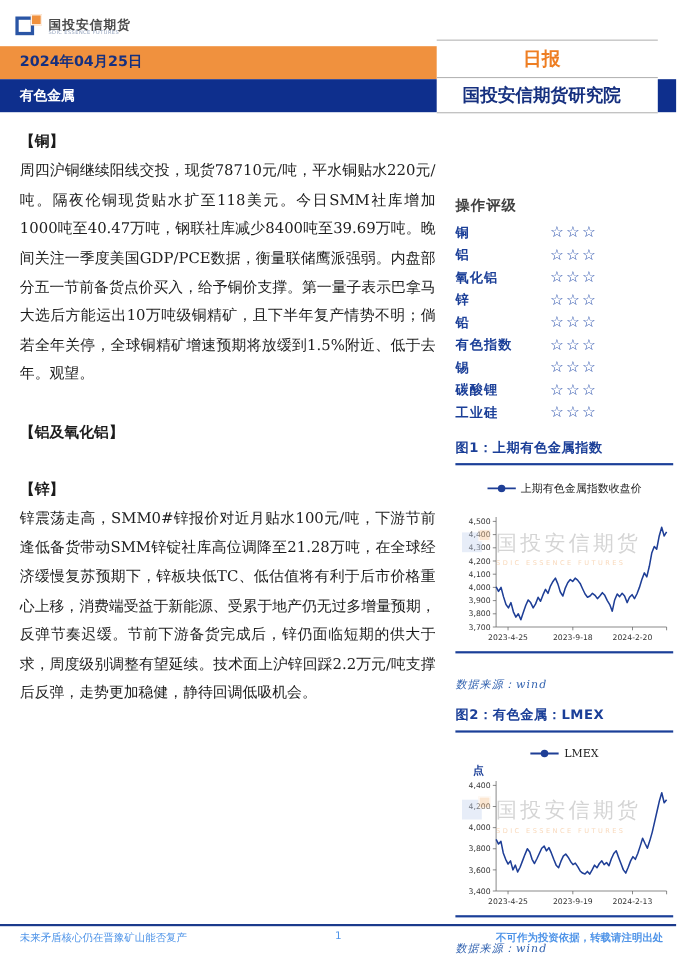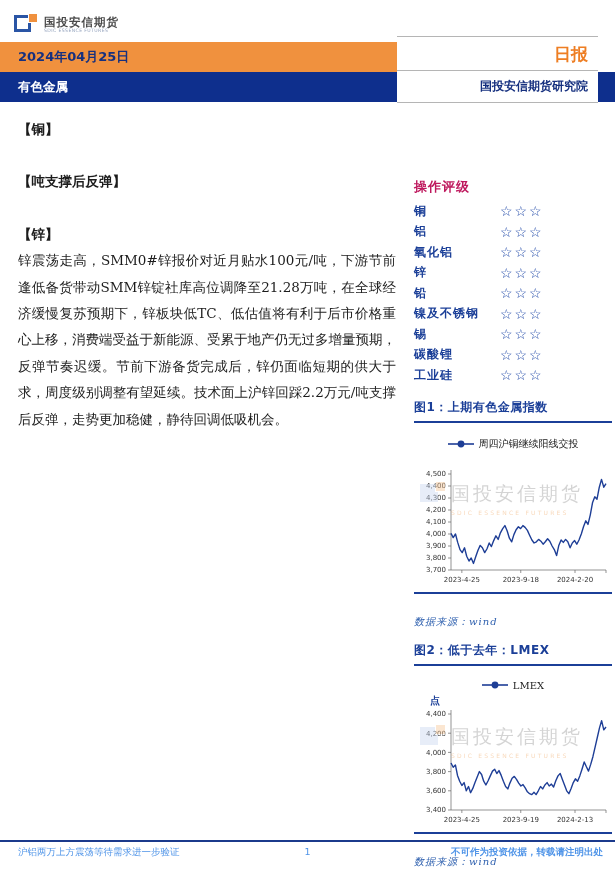--- a/index.html
+++ b/index.html
@@ -18,32 +18,32 @@
   .logo-cn { font-family:"DejaVu Sans","Liberation Sans",sans-serif; font-weight:bold; font-size:11.5px; color:#4a4a4a; letter-spacing:1px; }
   .logo-en { font-family:"DejaVu Sans","Liberation Sans",sans-serif; font-size:4.6px; color:#94a3bd; letter-spacing:.4px; margin-top:1px; }
   .bar-orange { position:absolute; top:42px; left:0; width:504px; height:30px; background:#F0913E; }
   .bar-blue   { position:absolute; top:72px; left:0; width:615px; height:30px; background:#0E2F8D; }
   .bar-date { position:absolute; left:18px; top:0; line-height:30px; font-family:"DejaVu Sans","Liberation Sans",sans-serif; font-weight:bold; font-size:13px; color:#16307F; }
   .bar-section { position:absolute; left:18px; top:0; line-height:30px; font-family:"DejaVu Sans","Liberation Sans",sans-serif; font-weight:bold; font-size:12.5px; color:#ffffff; }
   .header-panel {
     position:absolute; top:36px; left:397px; width:201px; height:67px; background:#fff;
     border-top:1px solid #b5b5b5; border-bottom:1px solid #b5b5b5;
   }
-  .hp-row1 { height:34px; line-height:34px; border-bottom:1px solid #b5b5b5; text-align:right; padding-right:10px;
+  .hp-row1 { height:34px; line-height:34px; border-bottom:1px solid #b5b5b5; text-align:center; padding-right:10px;
     font-family:"DejaVu Sans","Liberation Sans",sans-serif; font-weight:bold; font-size:17px; color:#EE7E23; }
-  .hp-row2 { height:31px; line-height:31px; text-align:right; padding-right:10px;
-    font-family:"DejaVu Sans","Liberation Sans",sans-serif; font-weight:bold; font-size:12px; color:#16307F; }
+  .hp-row2 { height:31px; line-height:31px; text-align:center; padding-right:10px;
+    font-family:"DejaVu Sans","Liberation Sans",sans-serif; font-weight:bold; font-size:16px; color:#16307F; }
   
   .left-col { position:absolute; left:18px; top:116px; width:378px; color:#1c1c1c; }
   .section { margin-bottom:26px; }
   .section-title { font-size:13.5px; font-weight:600; line-height:26.4px; }
   .section-body  { font-size:13.5px; line-height:26.4px; text-align:justify; }
   
   .right-col { position:absolute; left:414px; top:178px; width:198px; }
-  .ratings-heading { font-family:"DejaVu Sans","Liberation Sans",sans-serif; font-weight:bold; font-size:13px; color:#be185d; margin-bottom:5px; letter-spacing:1px; }
+  .ratings-heading { font-family:"DejaVu Sans","Liberation Sans",sans-serif; font-weight:bold; font-size:13px; color:#404040; margin-bottom:5px; letter-spacing:1px; }
   .rating-row { display:flex; align-items:center; height:20.5px; }
   .rating-name { width:86px; font-family:"DejaVu Sans","Liberation Sans",sans-serif; font-weight:bold; font-size:12px; color:#1B3F98; letter-spacing:1px; }
   .rating-stars { font-size:14px; color:#2149A8; letter-spacing:2px; line-height:1; }
   .chart-card { margin-top:13px; }
   .chart-title { font-family:"DejaVu Sans","Liberation Sans",sans-serif; font-weight:bold; font-size:12px; color:#1B3F98; padding-bottom:5px; border-bottom:2.5px solid #1B3F98; letter-spacing:.5px; }
   .chart-body { position:relative; border-bottom:2.5px solid #1B3F98; padding:10px 0 2px 0; }
   .legend-row { display:flex; align-items:center; justify-content:center; gap:5px; margin:4px 0 2px 0; }
   .legend-label { font-size:10px; color:#222; }
   .unit-label { font-family:"DejaVu Sans","Liberation Sans",sans-serif; font-weight:bold; font-size:10px; color:#1B3F98; margin:3px 0 0 16px; height:12px; }
   .chart-svg { display:block; }
@@ -85,23 +85,24 @@
     <span class="bar-section">有色金属</span>
   </div>
   <div class="header-panel">
     <div class="hp-row1">日报</div>
     <div class="hp-row2">国投安信期货研究院</div>
   </div>
 
   <div class="left-col">
     <div class="section">
       <div class="section-title">【铜】</div>
+      <div class="section-body">周四沪铜继续阳线交投，现货78710元/吨，平水铜贴水220元/吨。隔夜伦铜现货贴水扩至118美元。今日SMM社库增加1000吨至40.47万吨，钢联社库减少8400吨至39.69万吨。晚间关注一季度美国GDP/PCE数据，衡量联储鹰派强弱。内盘部分五一节前备货点价买入，给予铜价支撑。第一量子表示巴拿马大选后方能运出10万吨级铜精矿，且下半年复产情势不明；倘若全年关停，全球铜精矿增速预期将放缓到1.5%附近、低于去年。观望。</div>
     </div>
     <div class="section">
-      <div class="section-title">【吨支撑后反弹】</div>
+      <div class="section-title">【铝及氧化铝】</div>
     </div>
     <div class="section">
       <div class="section-title">【锌】</div>
       <div class="section-body">锌震荡走高，SMM0#锌报价对近月贴水100元/吨，下游节前逢低备货带动SMM锌锭社库高位调降至21.28万吨，在全球经济缓慢复苏预期下，锌板块低TC、低估值将有利于后市价格重心上移，消费端受益于新能源、受累于地产仍无过多增量预期，反弹节奏迟缓。节前下游备货完成后，锌仍面临短期的供大于求，周度级别调整有望延续。技术面上沪锌回踩2.2万元/吨支撑后反弹，走势更加稳健，静待回调低吸机会。</div>
     </div>
   </div>
 
   <div class="right-col">
 
     <div class="ratings-heading">操作评级</div>
@@ -120,21 +121,21 @@
       </div>
       <div class="rating-row">
         <span class="rating-name">锌</span>
         <span class="rating-stars">☆☆☆</span>
       </div>
       <div class="rating-row">
         <span class="rating-name">铅</span>
         <span class="rating-stars">☆☆☆</span>
       </div>
       <div class="rating-row">
-        <span class="rating-name">镍及不锈钢</span>
+        <span class="rating-name">有色指数</span>
         <span class="rating-stars">☆☆☆</span>
       </div>
       <div class="rating-row">
         <span class="rating-name">锡</span>
         <span class="rating-stars">☆☆☆</span>
       </div>
       <div class="rating-row">
         <span class="rating-name">碳酸锂</span>
         <span class="rating-stars">☆☆☆</span>
       </div>
@@ -145,21 +146,21 @@
     </div>
 
     <div class="chart-card">
       <div class="chart-title">图1：上期有色金属指数</div>
       <div class="chart-body">
         <div class="legend-row">
           <svg width="26" height="8">
             <line x1="0" y1="4" x2="26" y2="4" stroke="#1E3E96" stroke-width="1.6"></line>
             <circle cx="13" cy="4" r="3.4" fill="#1E3E96"></circle>
           </svg>
-          <span class="legend-label">周四沪铜继续阳线交投</span>
+          <span class="legend-label">上期有色金属指数收盘价</span>
         </div>
         <div class="unit-label"></div>
         <div class="watermark">
           <div class="wm-mark">
             <div class="wm-outer"></div>
               <div class="wm-inner"></div>
           </div>
           <div class="wm-col">
             <span class="wm-cn">国投安信期货</span>
             <span class="wm-en">SDIC ESSENCE FUTURES</span>
@@ -193,21 +194,21 @@
             <line x1="161" y1="104" x2="161" y2="107" stroke="#666" stroke-width="0.7"></line>
             <text x="161" y="116" text-anchor="middle" font-size="7" fill="#333" font-family="DejaVu Sans, sans-serif">2024-2-20</text>
             <line x1="192" y1="104" x2="192" y2="107" stroke="#666" stroke-width="0.7"></line>
             <polyline points="37.0,67.4 39.2,71.6 41.5,68.0 43.7,76.4 46.0,83.6 48.2,86.6 50.5,81.8 52.7,90.2 55.0,95.0 57.2,92.0 59.5,97.4 61.7,90.8 64.0,84.2 66.2,79.4 68.4,81.8 70.7,86.6 72.9,83.0 75.2,77.0 77.4,80.6 79.7,74.6 81.9,69.8 84.2,73.4 86.4,66.8 88.7,62.6 90.9,59.6 93.2,65.0 95.4,72.2 97.7,75.8 99.9,68.6 102.1,63.8 104.4,60.8 106.6,62.6 108.9,59.6 111.1,61.4 113.4,64.4 115.6,69.2 117.9,74.0 120.1,77.0 122.4,75.8 124.6,73.4 126.9,75.2 129.1,78.2 131.3,75.8 133.6,72.8 135.8,75.2 138.1,80.0 140.3,83.6 142.6,89.6 144.8,79.4 147.1,74.0 149.3,76.4 151.6,73.4 153.8,75.8 156.1,81.8 158.3,77.0 160.6,74.6 162.8,78.2 165.0,74.0 167.3,68.0 169.5,60.8 171.8,54.8 174.0,58.4 176.3,48.8 178.5,36.8 180.8,30.8 183.0,33.2 185.3,21.2 187.5,13.4 189.8,21.2 192.0,17.6" fill="none" stroke="#1E3E96" stroke-width="1.4" stroke-linejoin="round"></polyline>
           </svg>
       </div>
       <div class="source-note">数据来源：wind</div>
     </div>
 
     <div class="chart-card">
-      <div class="chart-title">图2：低于去年：LMEX</div>
+      <div class="chart-title">图2：有色金属：LMEX</div>
       <div class="chart-body">
         <div class="legend-row">
           <svg width="26" height="8">
             <line x1="0" y1="4" x2="26" y2="4" stroke="#1E3E96" stroke-width="1.6"></line>
             <circle cx="13" cy="4" r="3.4" fill="#1E3E96"></circle>
           </svg>
           <span class="legend-label">LMEX</span>
         </div>
         <div class="unit-label">点</div>
         <div class="watermark">
@@ -245,19 +246,19 @@
             <polyline points="37.0,57.0 39.2,61.3 41.4,58.9 43.5,69.4 45.7,75.2 47.9,79.5 50.1,76.6 52.3,84.8 54.5,80.5 56.6,86.7 58.8,82.4 61.0,76.6 63.2,70.9 65.4,65.6 67.6,68.5 69.7,75.2 71.9,79.0 74.1,74.7 76.3,69.9 78.5,65.1 80.7,63.2 82.8,67.5 85.0,64.6 87.2,69.4 89.4,75.2 91.6,80.5 93.8,82.9 95.9,77.1 98.1,72.3 100.3,70.4 102.5,73.3 104.7,77.1 106.9,80.0 109.0,78.6 111.2,81.9 113.4,85.8 115.6,87.7 117.8,88.6 120.0,86.2 122.1,88.6 124.3,84.8 126.5,80.5 128.7,82.9 130.9,79.0 133.1,76.6 135.2,80.0 137.4,78.1 139.6,81.0 141.8,74.7 144.0,69.9 146.2,67.5 148.3,73.3 150.5,79.0 152.7,84.8 154.9,87.7 157.1,82.4 159.3,76.6 161.4,72.8 163.6,75.2 165.8,69.9 168.0,63.2 170.2,56.0 172.4,60.8 174.5,65.1 176.7,58.4 178.9,50.7 181.1,41.1 183.3,31.5 185.5,21.9 187.6,14.7 189.8,23.8 192.0,21.0" fill="none" stroke="#1E3E96" stroke-width="1.4" stroke-linejoin="round"></polyline>
           </svg>
       </div>
       <div class="source-note">数据来源：wind</div>
     </div>
 
   </div>
 
   <div class="footer">
     <div class="footer-inner">
-      <span class="footer-left">沪铝两万上方震荡等待需求进一步验证</span>
+      <span class="footer-left">未来矛盾核心仍在晋豫矿山能否复产</span>
       <span class="footer-page">1</span>
       <span class="footer-right">不可作为投资依据，转载请注明出处</span>
     </div>
   </div>
 
 </div>
 
 </body></html>

